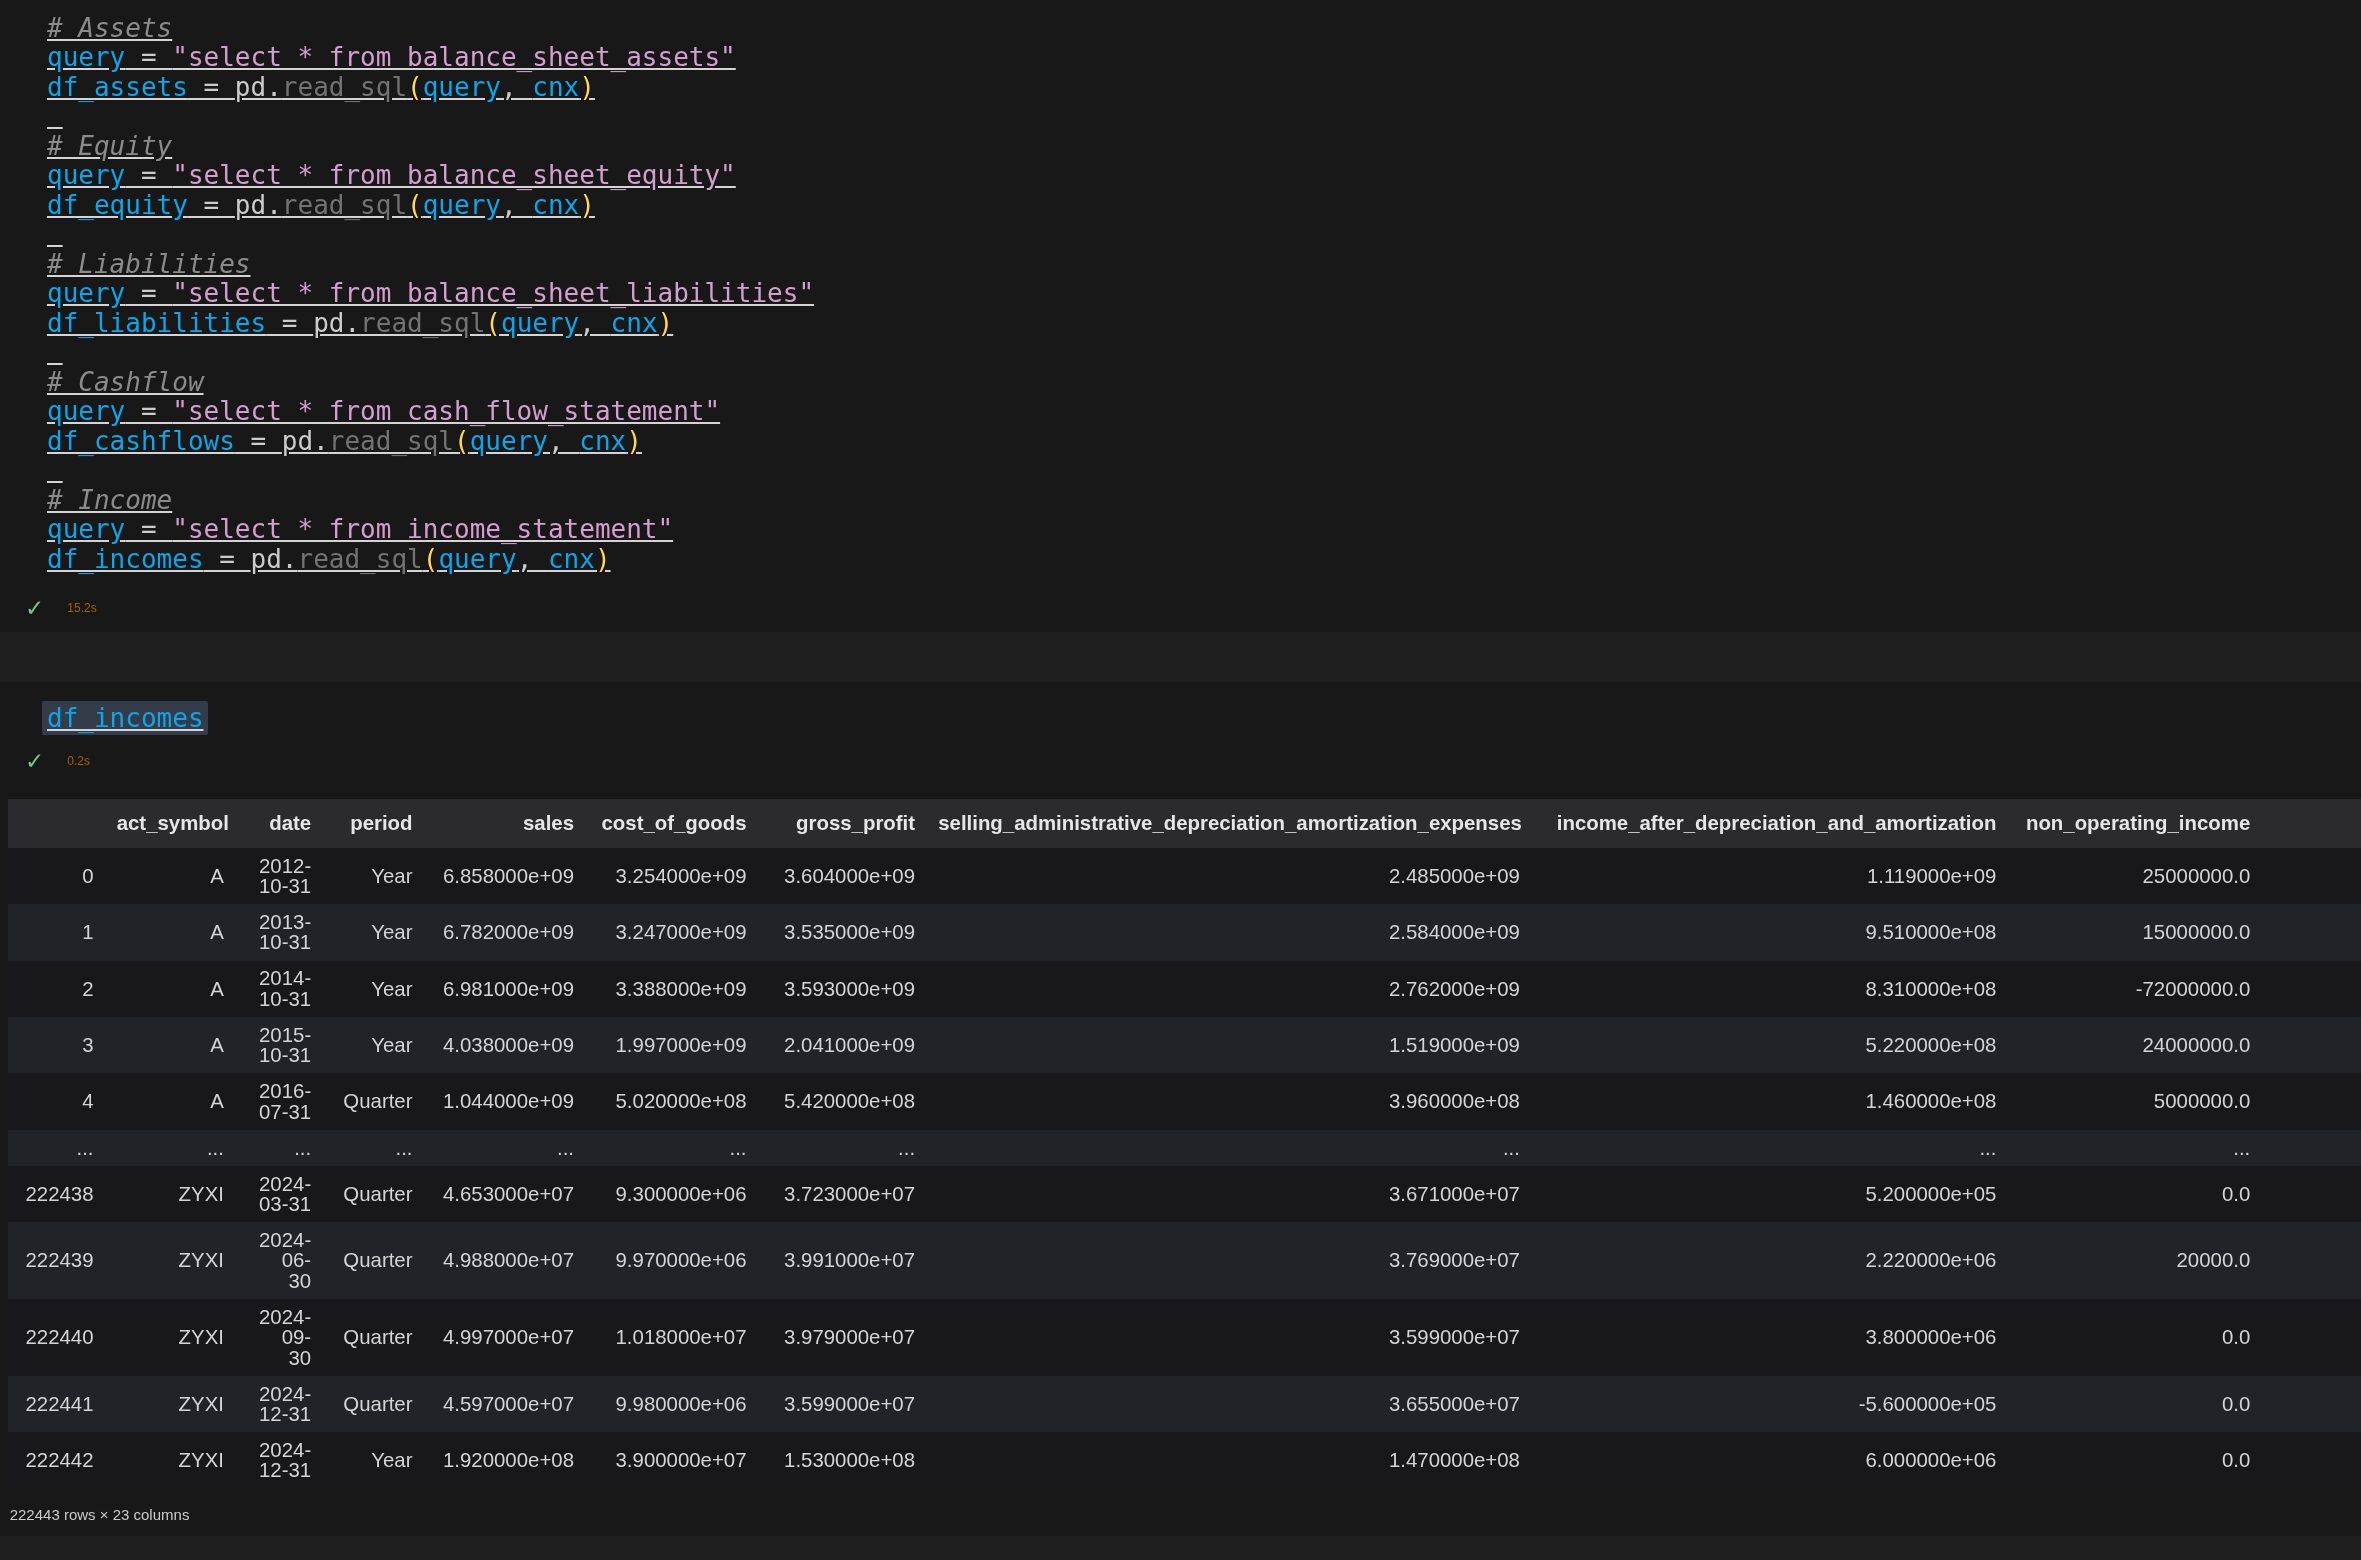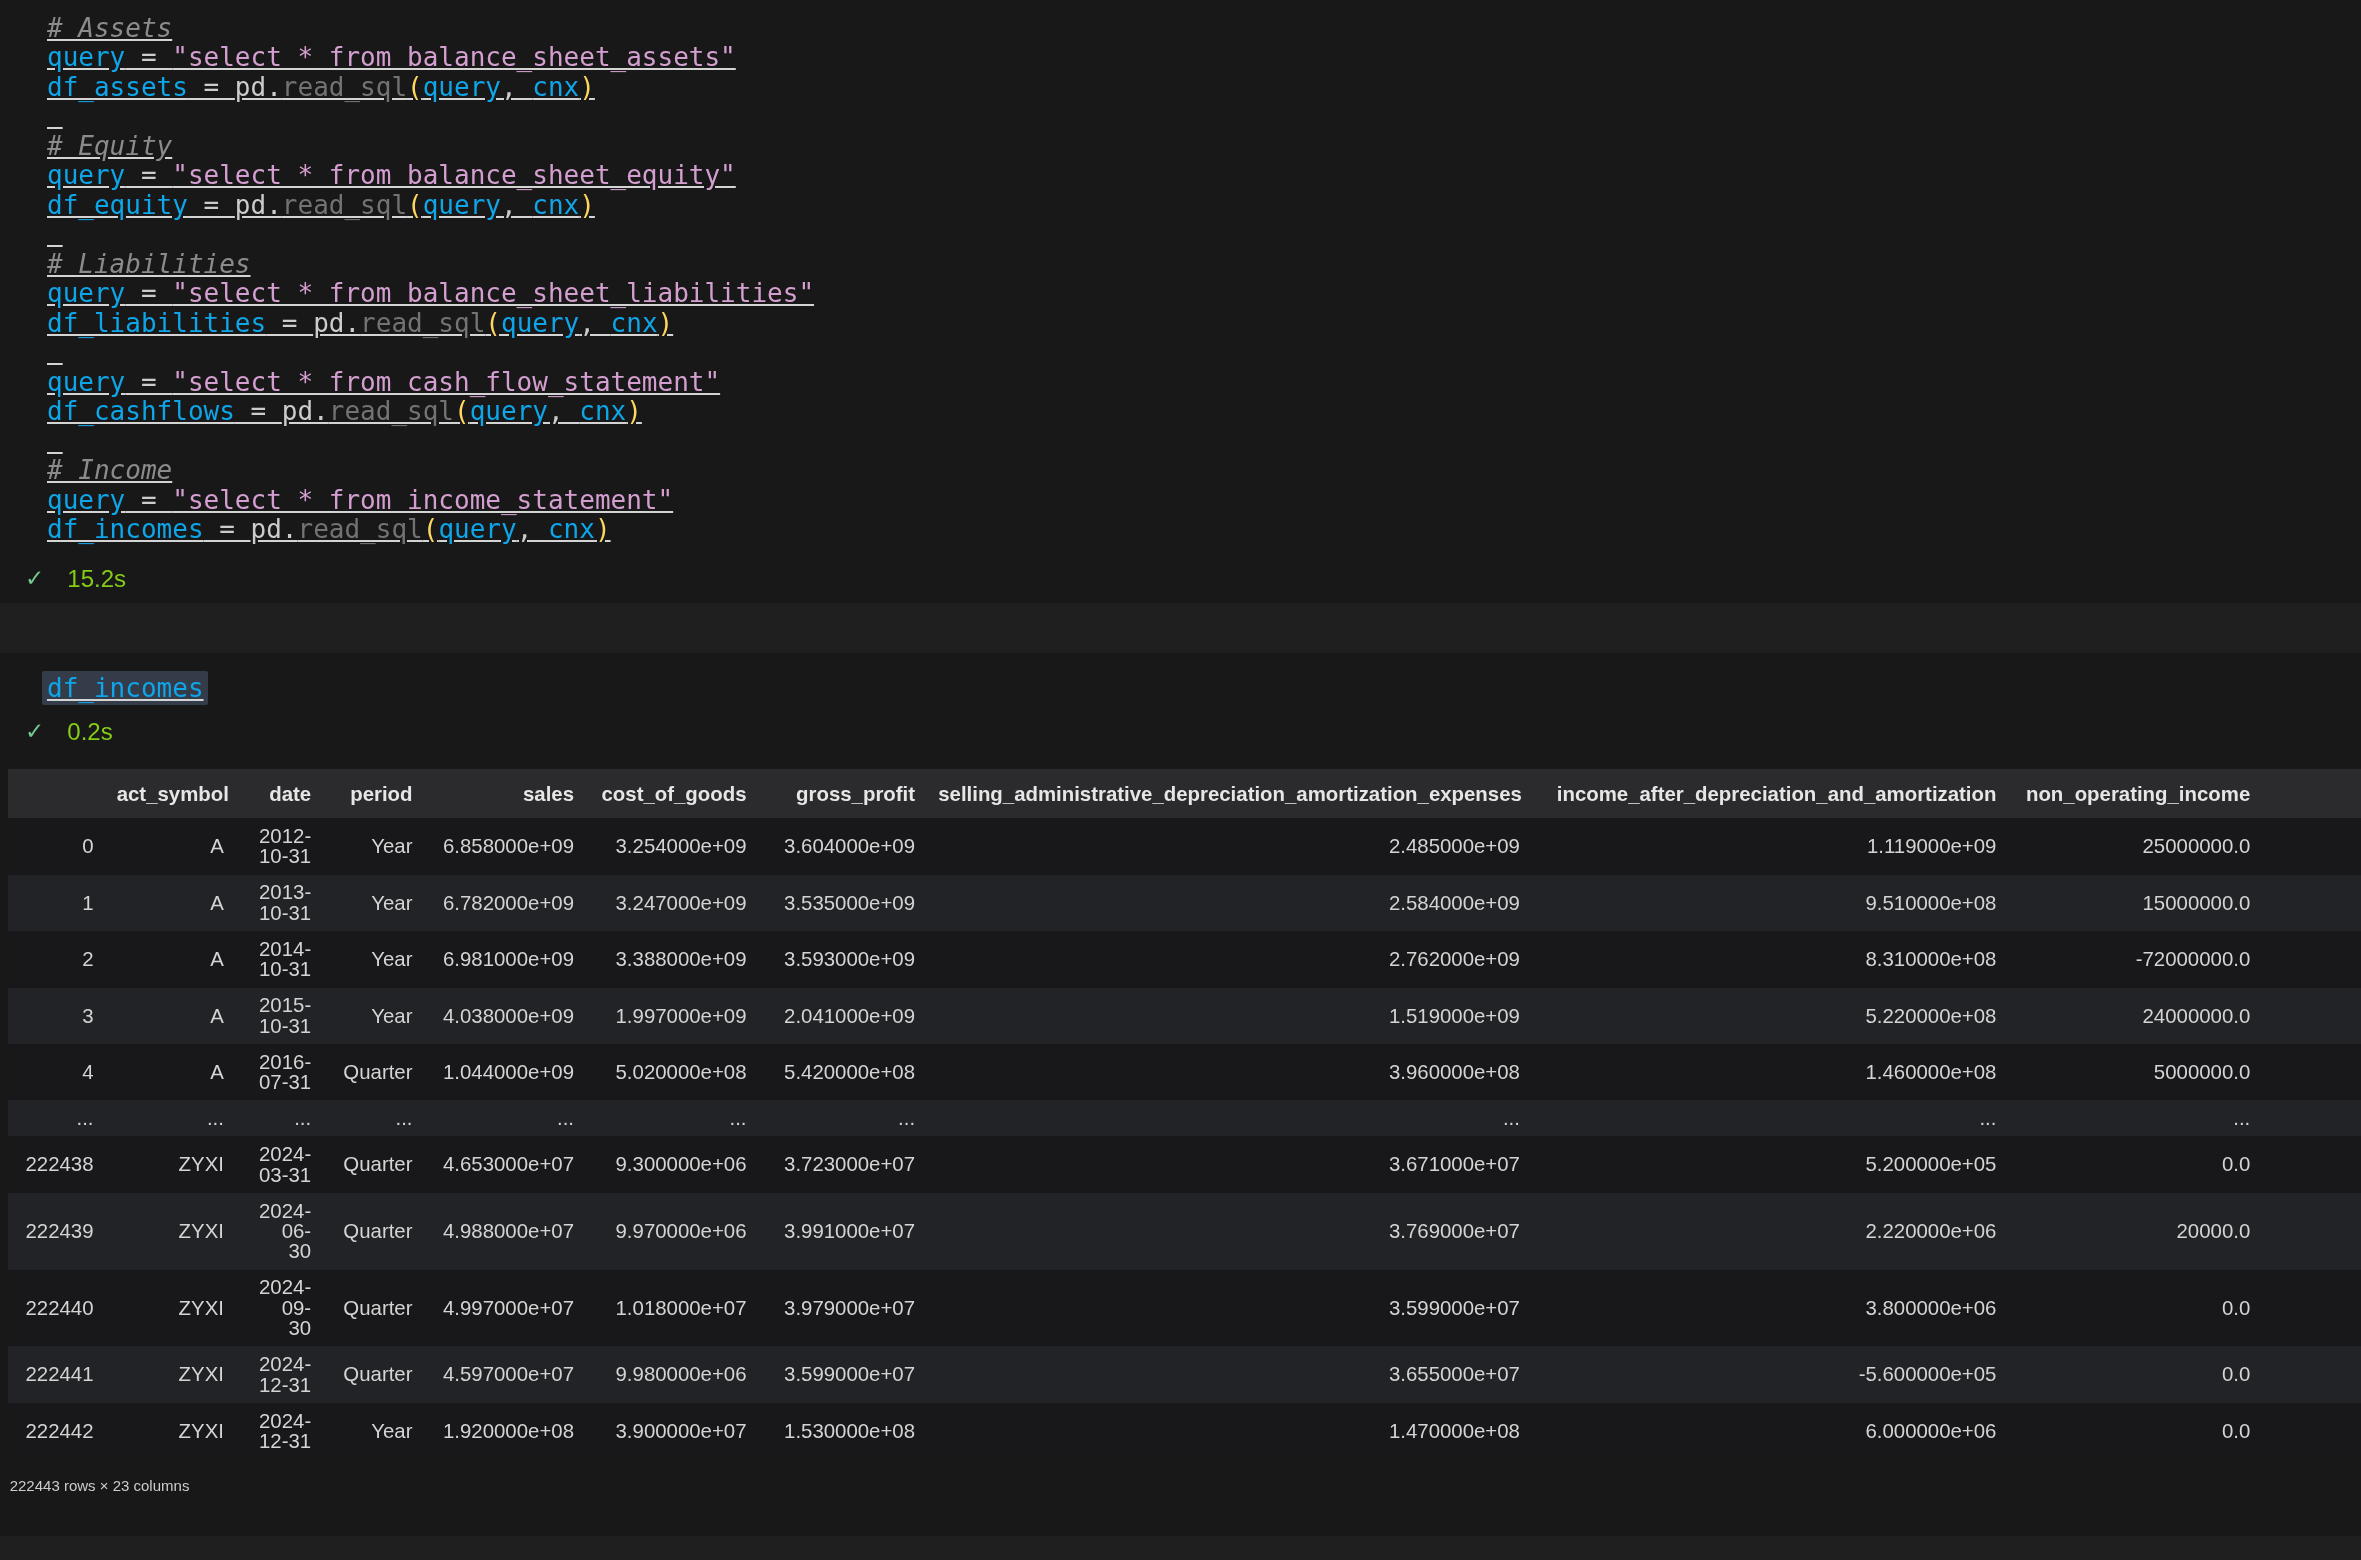--- a/index.html
+++ b/index.html
@@ -12,21 +12,21 @@
              white-space:pre;text-decoration:underline;}
   .tk-c{color:#8b8b8b;font-style:italic;}
   .tk-v{color:#0ea5e9;}
   .tk-p{color:#cccccc;}
   .tk-s{color:#D49FD0;}
   .tk-f{color:#737373;}
   .tk-b{color:#FFD75E;}
   .hl-box{background:#353C49;border-radius:1.9px;padding:1.9px 4.9px;margin-left:-4.9px;}
   .status-bar{display:flex;align-items:center;gap:23px;padding-left:25px;height:33px;}
   .check{color:#73C991;font-size:23px;line-height:23px;}
-  .exec-time{font-size:24px;color:#84cc16;}
+  .exec-time{font-size:12px;color:#a16207;}
   #cell1-status{margin-top:17.5px;margin-bottom:7.8px;}
   .cell-gap{height:50px;background:#1f1f1f;}
   #cell2{padding-top:21.3px;}
   #cell2 .code-area{padding-top:0;}
   #cell2-status{margin-top:11.6px;}
   
   .df-output{margin-top:21px;width:2362px;overflow:hidden;}
   table.df{border-collapse:collapse;table-layout:fixed;width:2527px;margin-left:7.8px;}
   table.df th,table.df td{padding:7.8px 11.6px;text-align:right;vertical-align:middle;
       font-size:20.4px;line-height:20.4px;white-space:pre-line;overflow:hidden;}
@@ -49,20 +49,21 @@
       <div class="code-line"><span class="tk-v">df_assets</span><span class="tk-p"> = </span><span class="tk-p">pd.</span><span class="tk-f">read_sql</span><span class="tk-b">(</span><span class="tk-v">query</span><span class="tk-p">, </span><span class="tk-v">cnx</span><span class="tk-b">)</span></div>
       <div class="code-line">&nbsp;</div>
       <div class="code-line"><span class="tk-c"># Equity</span></div>
       <div class="code-line"><span class="tk-v">query</span><span class="tk-p"> = </span><span class="tk-s">"select * from balance_sheet_equity"</span></div>
       <div class="code-line"><span class="tk-v">df_equity</span><span class="tk-p"> = </span><span class="tk-p">pd.</span><span class="tk-f">read_sql</span><span class="tk-b">(</span><span class="tk-v">query</span><span class="tk-p">, </span><span class="tk-v">cnx</span><span class="tk-b">)</span></div>
       <div class="code-line">&nbsp;</div>
       <div class="code-line"><span class="tk-c"># Liabilities</span></div>
       <div class="code-line"><span class="tk-v">query</span><span class="tk-p"> = </span><span class="tk-s">"select * from balance_sheet_liabilities"</span></div>
       <div class="code-line"><span class="tk-v">df_liabilities</span><span class="tk-p"> = </span><span class="tk-p">pd.</span><span class="tk-f">read_sql</span><span class="tk-b">(</span><span class="tk-v">query</span><span class="tk-p">, </span><span class="tk-v">cnx</span><span class="tk-b">)</span></div>
       <div class="code-line">&nbsp;</div>
+      <div class="code-line"><span class="tk-c"># Cashflow</span></div>
       <div class="code-line"><span class="tk-v">query</span><span class="tk-p"> = </span><span class="tk-s">"select * from cash_flow_statement"</span></div>
       <div class="code-line"><span class="tk-v">df_cashflows</span><span class="tk-p"> = </span><span class="tk-p">pd.</span><span class="tk-f">read_sql</span><span class="tk-b">(</span><span class="tk-v">query</span><span class="tk-p">, </span><span class="tk-v">cnx</span><span class="tk-b">)</span></div>
       <div class="code-line">&nbsp;</div>
       <div class="code-line"><span class="tk-c"># Income</span></div>
       <div class="code-line"><span class="tk-v">query</span><span class="tk-p"> = </span><span class="tk-s">"select * from income_statement"</span></div>
       <div class="code-line"><span class="tk-v">df_incomes</span><span class="tk-p"> = </span><span class="tk-p">pd.</span><span class="tk-f">read_sql</span><span class="tk-b">(</span><span class="tk-v">query</span><span class="tk-p">, </span><span class="tk-v">cnx</span><span class="tk-b">)</span></div>
     </div>
   <div class="status-bar" id="cell1-status">
     <span class="check">✓</span>
     <span class="exec-time">15.2s</span>

